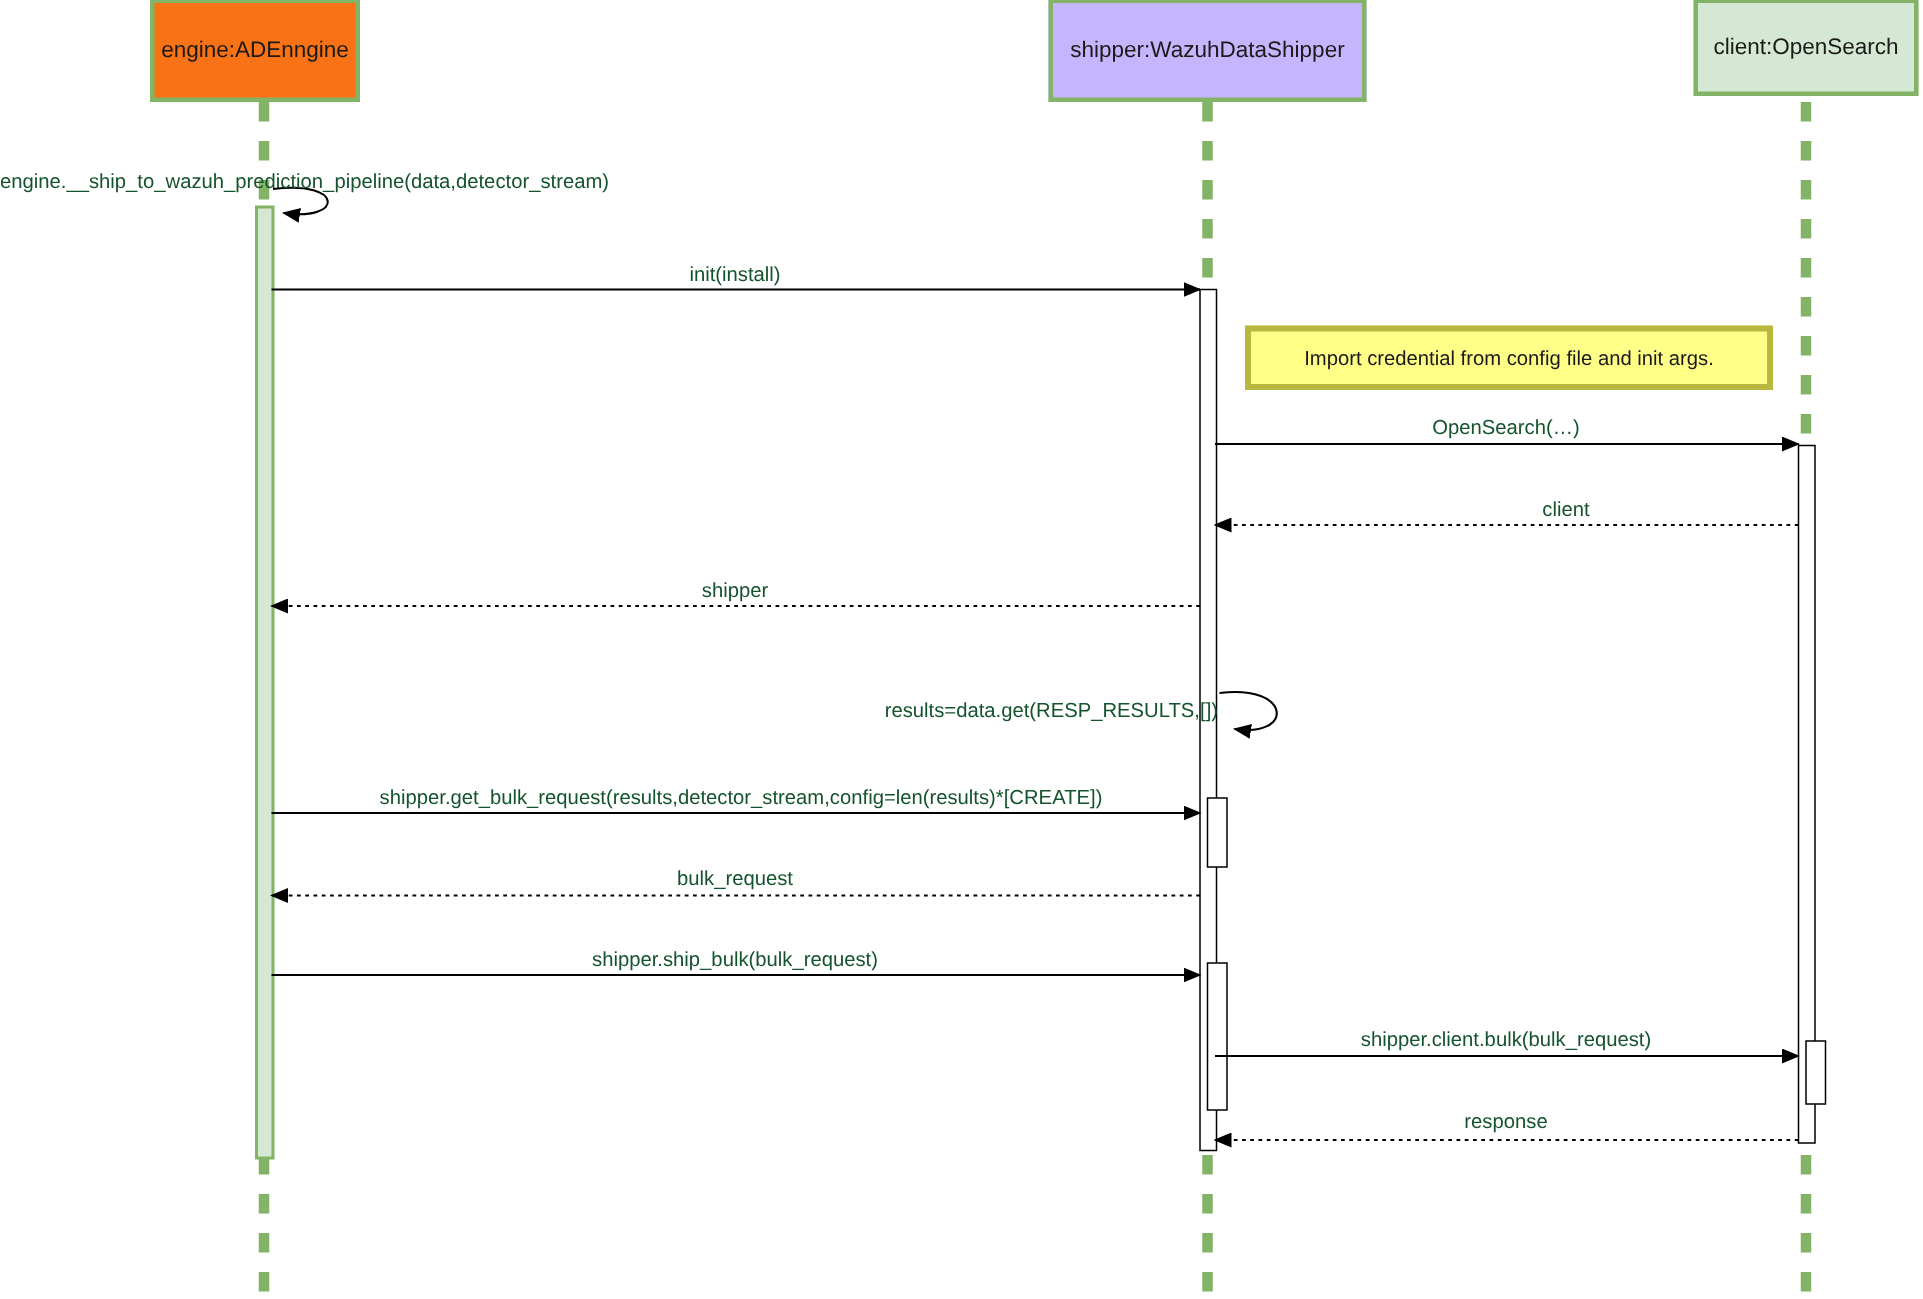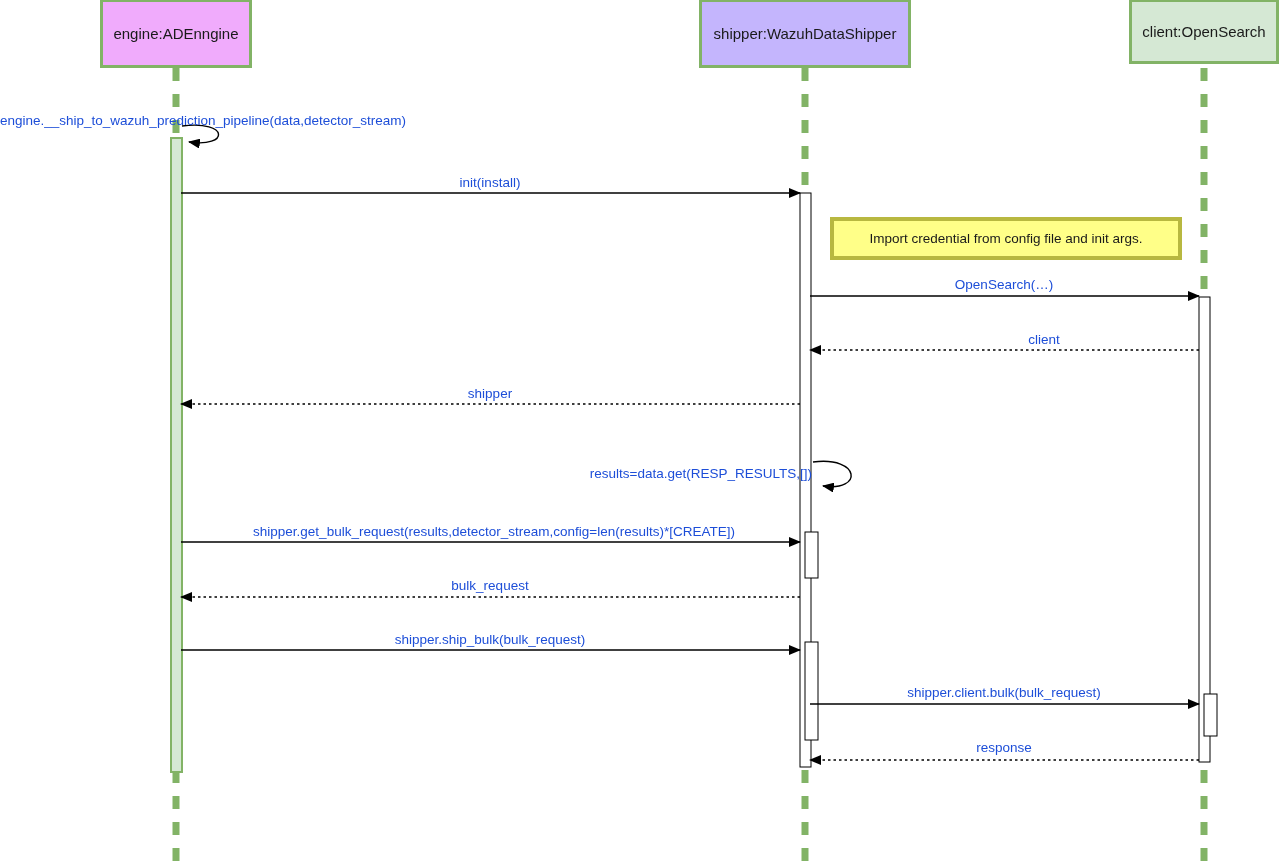--- a/index.html
+++ b/index.html
@@ -40,21 +40,21 @@
     color: #1a1a1a;
     line-height: 1.2;
     text-align: center;
     white-space: nowrap;
   }
 
   
   .msg-label {
     position: absolute;
     font-size: 13.5px;
-    color: #1d4ed8;
+    color: #14532d;
     white-space: nowrap;
     line-height: 1;
   }
   .msg-label.center {
     transform: translateX(-50%);
   }
   .msg-label.right {
     transform: translateX(-100%);
   }
 
@@ -111,21 +111,21 @@
         <line x1="810" y1="704" x2="1199" y2="704" stroke="#000000" stroke-width="1.4" marker-end="url(#arrow-solid)"></line>
         <line x1="1199" y1="760" x2="810" y2="760" stroke="#000000" stroke-width="1.4" marker-end="url(#arrow-solid)" stroke-dasharray="2.5 3"></line>
       </g>
     <g id="g-selfcalls">
         <path d="M182,126 C230,120 229,148 189,142" fill="none" stroke="#000000" stroke-width="1.4" marker-end="url(#arrow-solid)"></path>
         <path d="M813,462 C861,456 863,492 823,486" fill="none" stroke="#000000" stroke-width="1.4" marker-end="url(#arrow-solid)"></path>
       </g>
   </svg>
 
   <div id="participants-host">
-      <div class="participant" style="left: 100px; top: -1px; width: 152px; height: 69px; background: #f0abfc; border-color: rgb(130, 179, 102);">
+      <div class="participant" style="left: 100px; top: -1px; width: 140px; height: 69px; background: #f97316; border-color: rgb(130, 179, 102);">
         <span>engine:ADEnngine</span>
       </div>
       <div class="participant" style="left: 699px; top: -1px; width: 212px; height: 69px; background: #c4b5fd; border-color: rgb(130, 179, 102);">
         <span>shipper:WazuhDataShipper</span>
       </div>
       <div class="participant" style="left: 1129px; top: -1px; width: 150px; height: 65px; background: rgb(213, 232, 212); border-color: rgb(130, 179, 102);">
         <span>client:OpenSearch</span>
       </div>
     </div>
 

